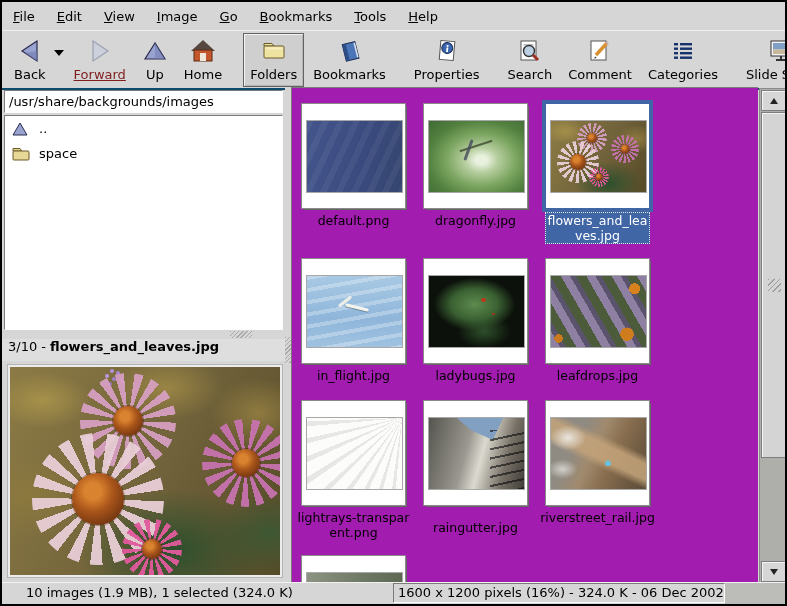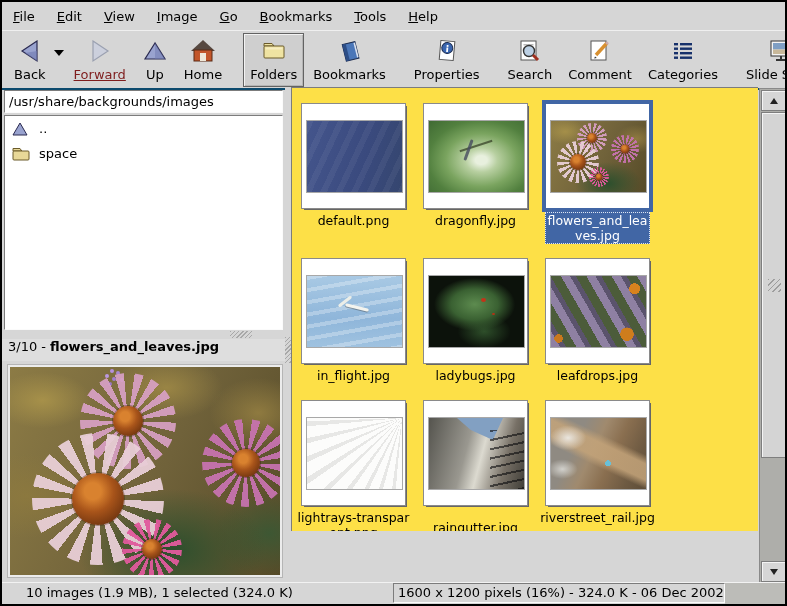--- a/index.html
+++ b/index.html
@@ -47,21 +47,21 @@
   .fA{left:70px;top:6px;width:96px;height:96px;--pc:rgba(216,160,196,.92);--cw:30px;}
   .fB{left:22px;top:66px;width:132px;height:132px;--pc:rgba(232,206,214,.95);--cw:52px;}
   .fC{left:192px;top:52px;width:88px;height:88px;--pc:rgba(201,115,178,.92);--cw:28px;}
   .fD{left:112px;top:152px;width:60px;height:60px;--pc:rgba(224,90,156,.95);--cw:20px;}
   .sprig{position:absolute;left:100px;top:2px;width:4px;height:4px;border-radius:50%;background:#b591dd;
     box-shadow:6px 2px 0 #a987d2,-5px 5px 0 #bb98e0,2px 8px 0 #a37fd0,10px 9px 0 #b591dd,-2px 13px 0 #9a77c4;}
   
   #v-split{position:absolute;left:283px;top:0;width:6px;height:499px;background:#d6d6d6;}
   #v-split .grip{position:absolute;left:0;top:250px;width:6px;height:26px;background:repeating-linear-gradient(135deg,#a8a8a8 0 1px,transparent 1px 3px);}
   
-  #grid{position:absolute;left:289px;top:0;width:467px;height:444px;box-sizing:border-box;background:#fde047;overflow:hidden;border-top:1px solid #7c7c7c;border-left:1px solid #7c7c7c;}
+  #grid{position:absolute;left:289px;top:0;width:467px;height:497px;box-sizing:border-box;background:#a21caf;overflow:hidden;border-top:1px solid #7c7c7c;border-left:1px solid #7c7c7c;}
   .card{position:absolute;width:105px;height:106px;background:#fff;border:1px solid #8a8a8a;box-sizing:border-box;box-shadow:2px 2px 0 -1px #666;}
   .card .timg{position:absolute;left:4px;top:16px;width:95px;height:71px;border:1px solid #a8a8a8;overflow:hidden;}
   .card.selected{outline:4px solid #4166a5;outline-offset:-1px;}
   .tlab{position:absolute;width:119px;text-align:center;font-size:12.5px;line-height:15px;word-break:break-all;}
   .tlab.sel{width:105px;background:#4166a5;color:#fff;border:1px dotted #dce4f2;box-sizing:border-box;}
   
   .art-default{background:repeating-linear-gradient(115deg,rgba(255,255,255,.05) 0 6px,transparent 6px 14px),linear-gradient(100deg,#44558c,#3a4a7e 60%,#35466f);}
   .art-dragonfly{background:radial-gradient(ellipse at 55% 55%, #e8f0de 0 8%, #b7cfa0 22%, #7aa45f 48%, #52803f 72%, #3f6a33);}
   .art-dragonfly::before{content:"";position:absolute;left:30px;top:24px;width:34px;height:2px;background:rgba(55,65,40,.75);transform:rotate(-18deg);}
   .art-dragonfly::after{content:"";position:absolute;left:38px;top:18px;width:3px;height:22px;background:rgba(70,75,95,.8);transform:rotate(20deg);border-radius:2px;}

